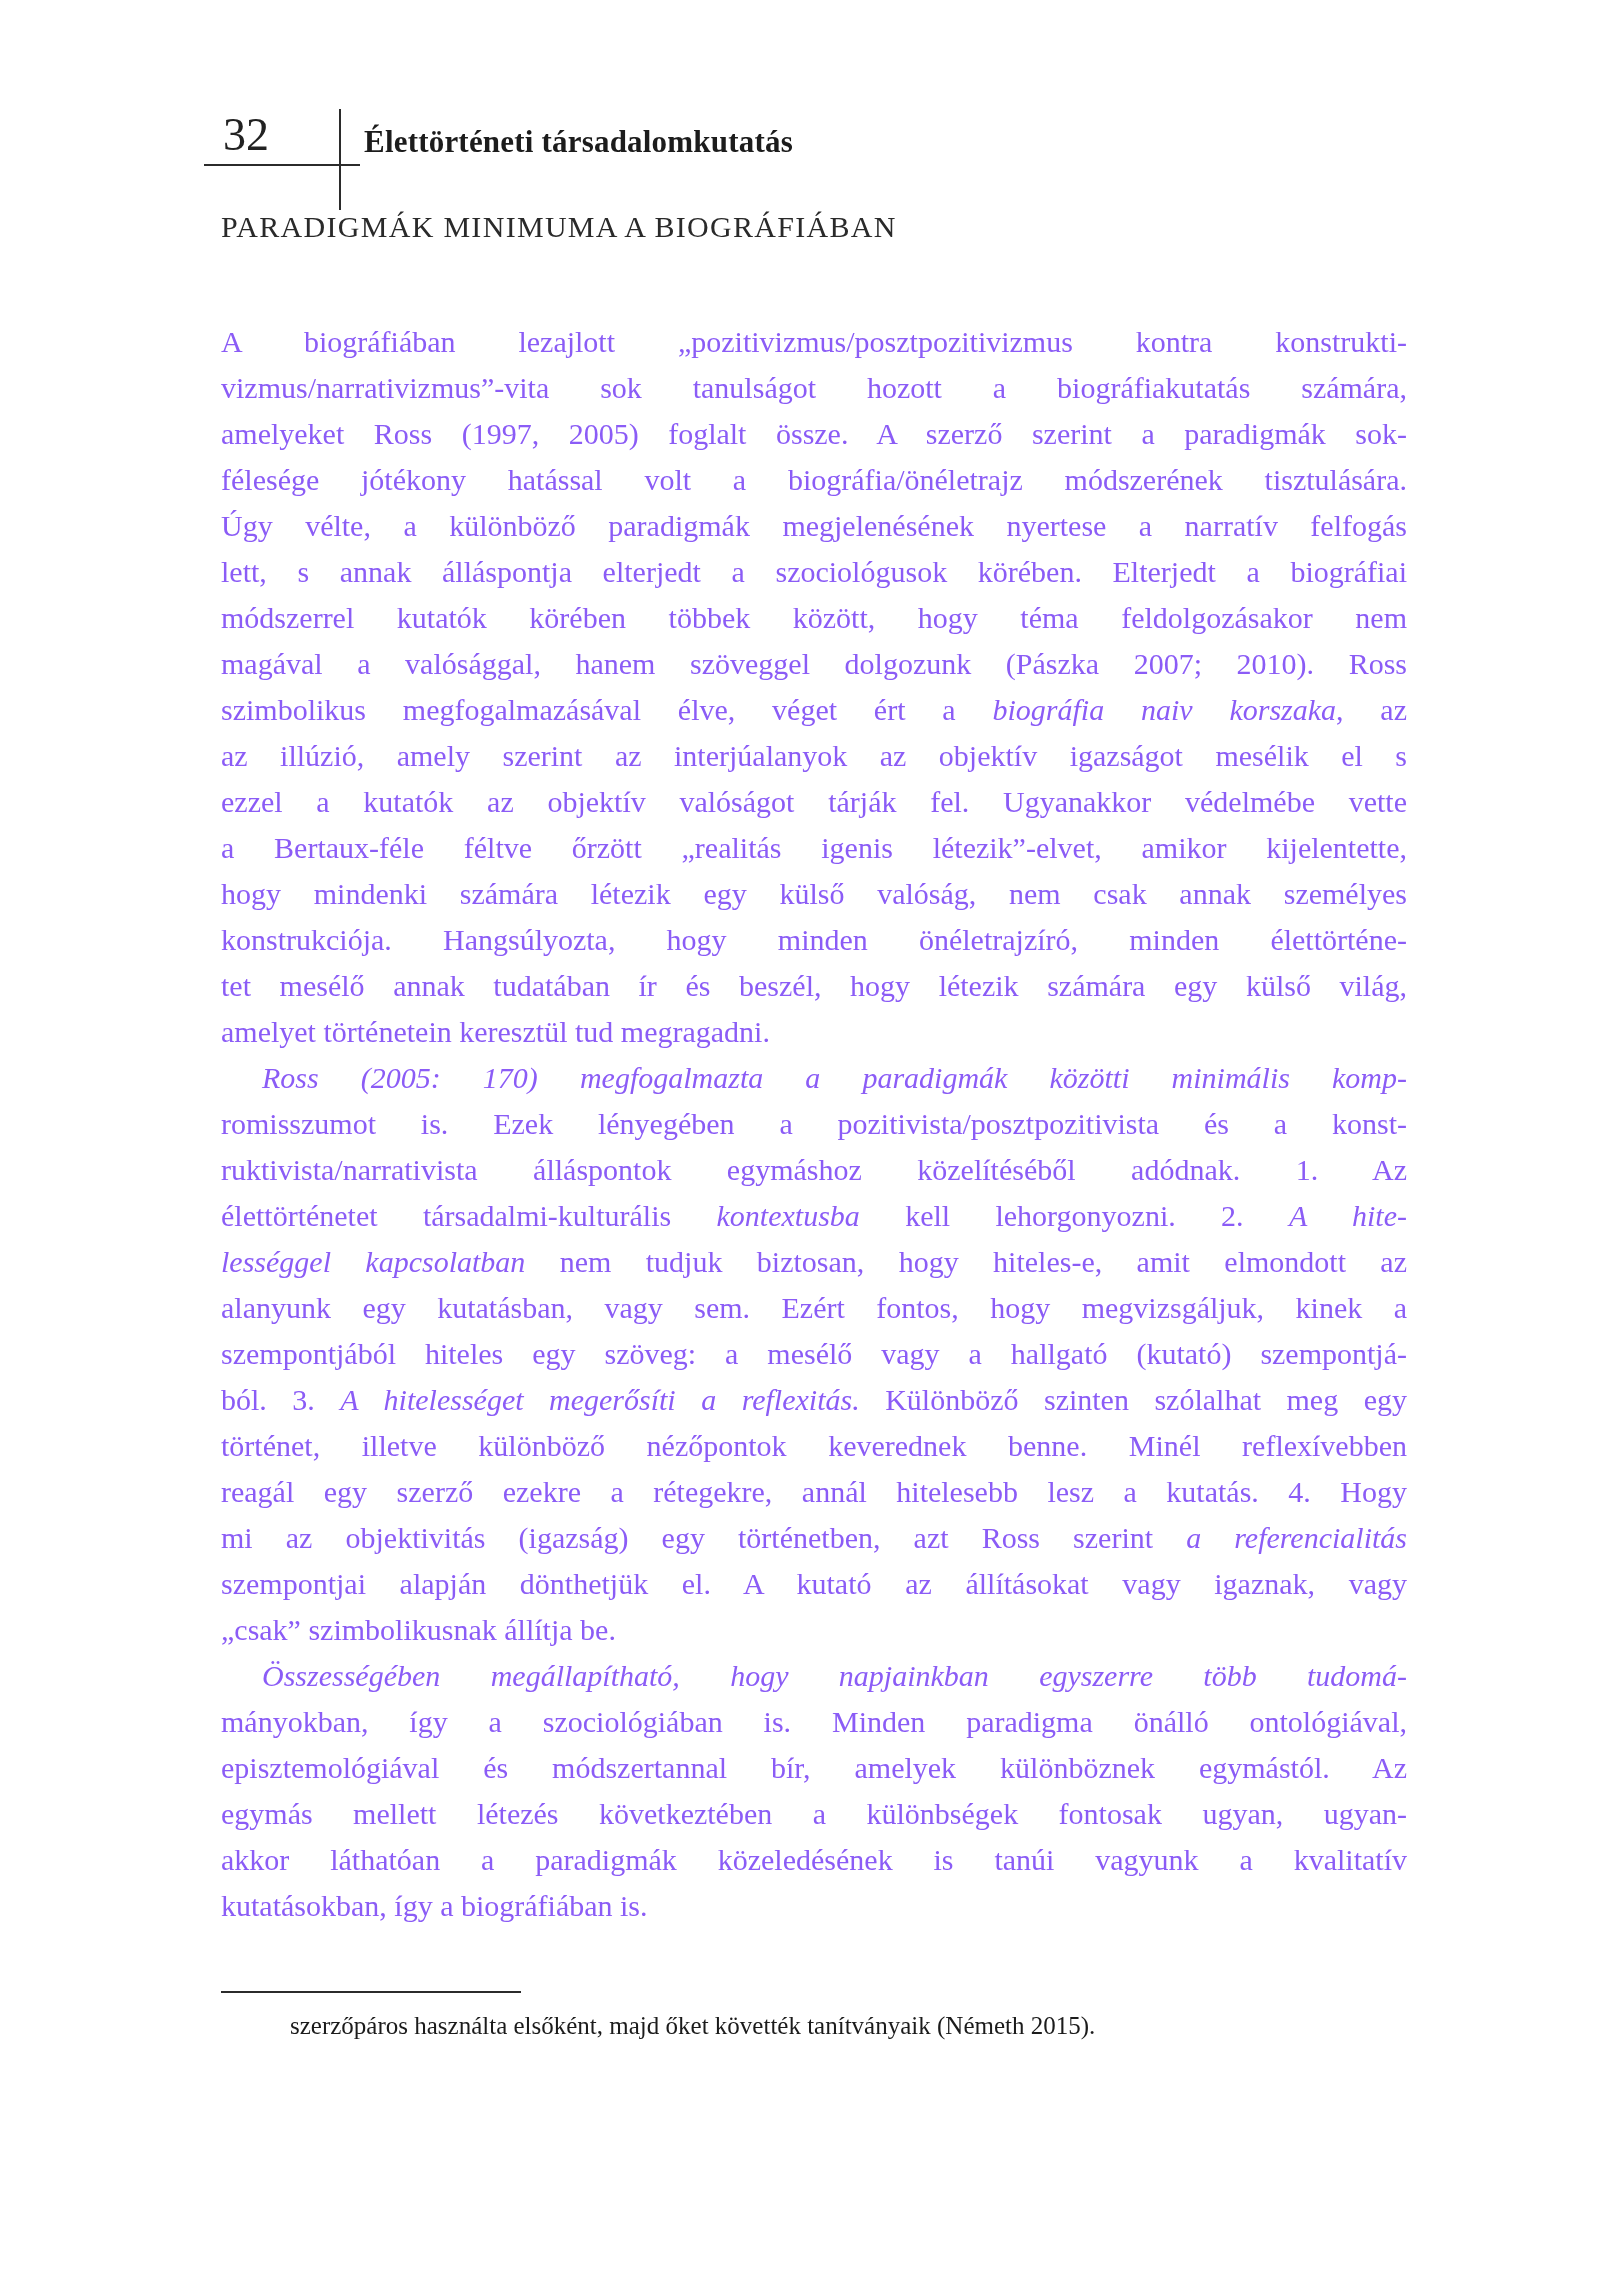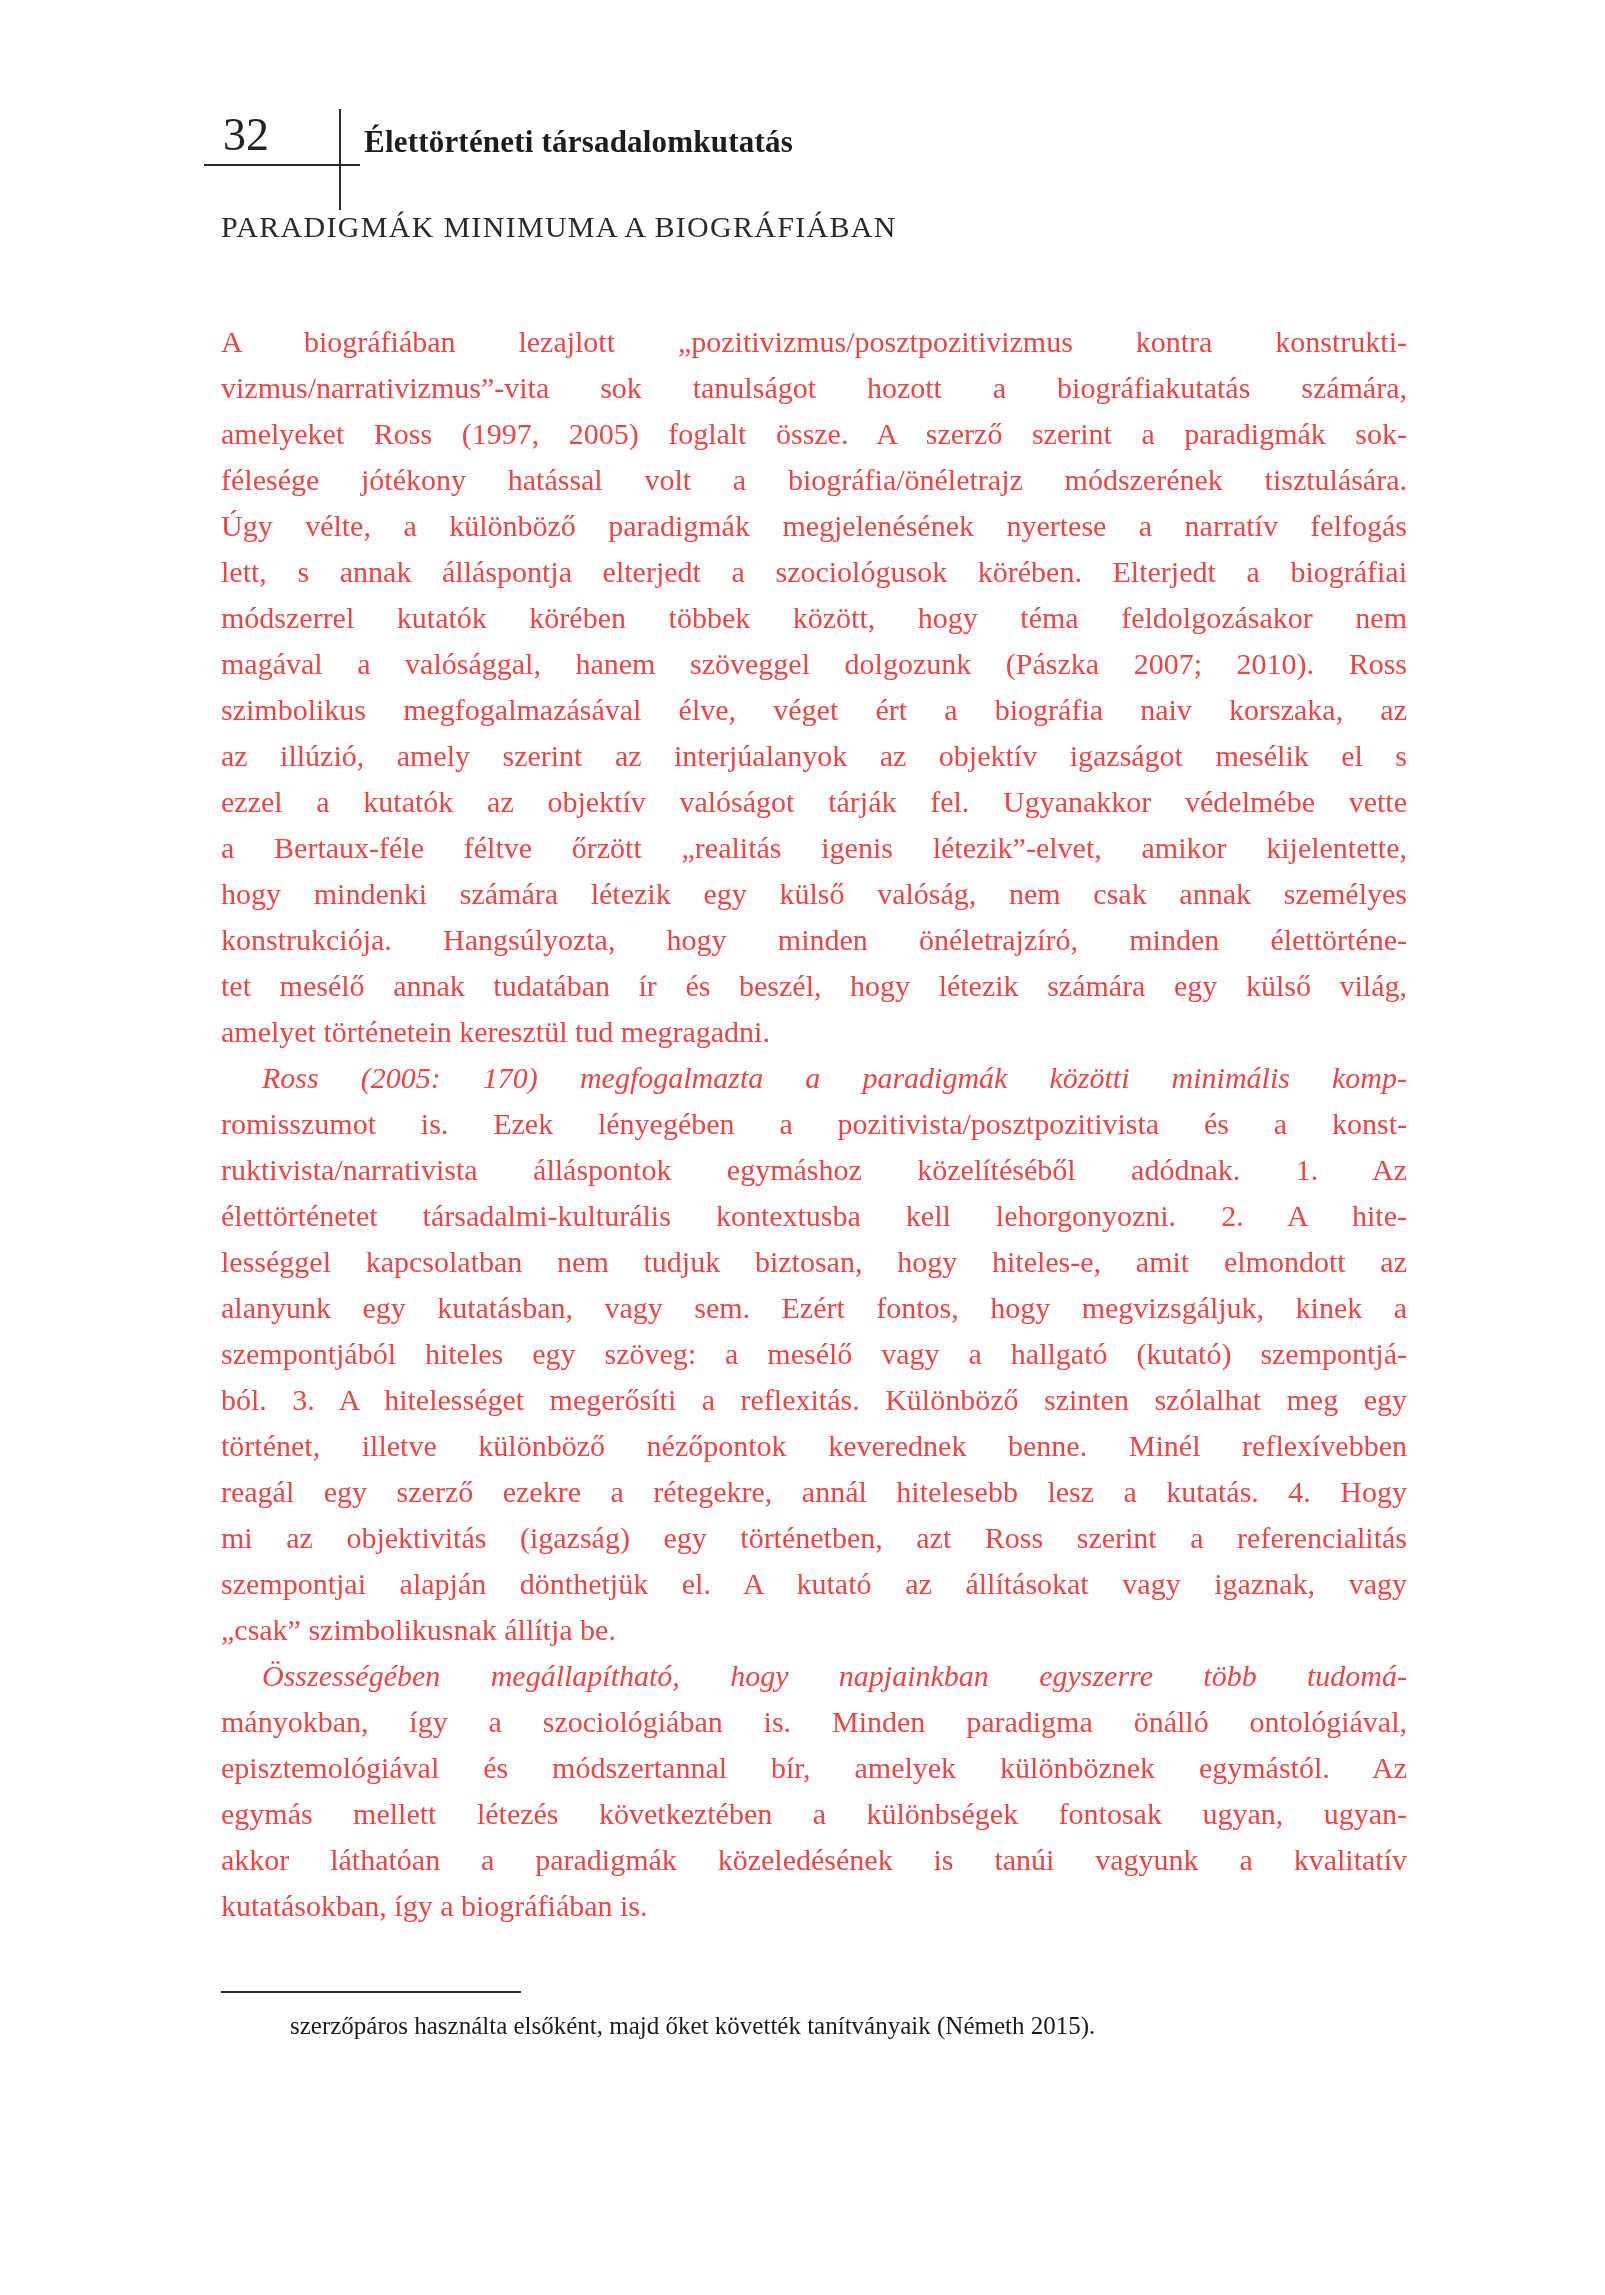--- a/index.html
+++ b/index.html
@@ -68,39 +68,40 @@
   }
 
   
   .bodytext {
     position: absolute;
     left: 198px;
     top: 319px;
     width: 1186px;
     font-size: 30px;
     line-height: 46px;
-    color: #ef4444;
+    color: #8b5cf6;
   }
   .line {
     height: 46px;
     white-space: normal;
   }
   .line.j {
     text-align: justify;
     text-align-last: justify;
     text-justify: inter-word;
   }
   .line.last {
     text-align: left;
   }
   .line.indent {
     padding-left: 41px;
     font-style: italic;
   }
   .it {
+    font-style: italic;
   }
 
   
   .fnrule {
     position: absolute;
     left: 198px;
     top: 1991px;
     width: 300px;
     height: 1.7px;
     background: #2b2b2b;

